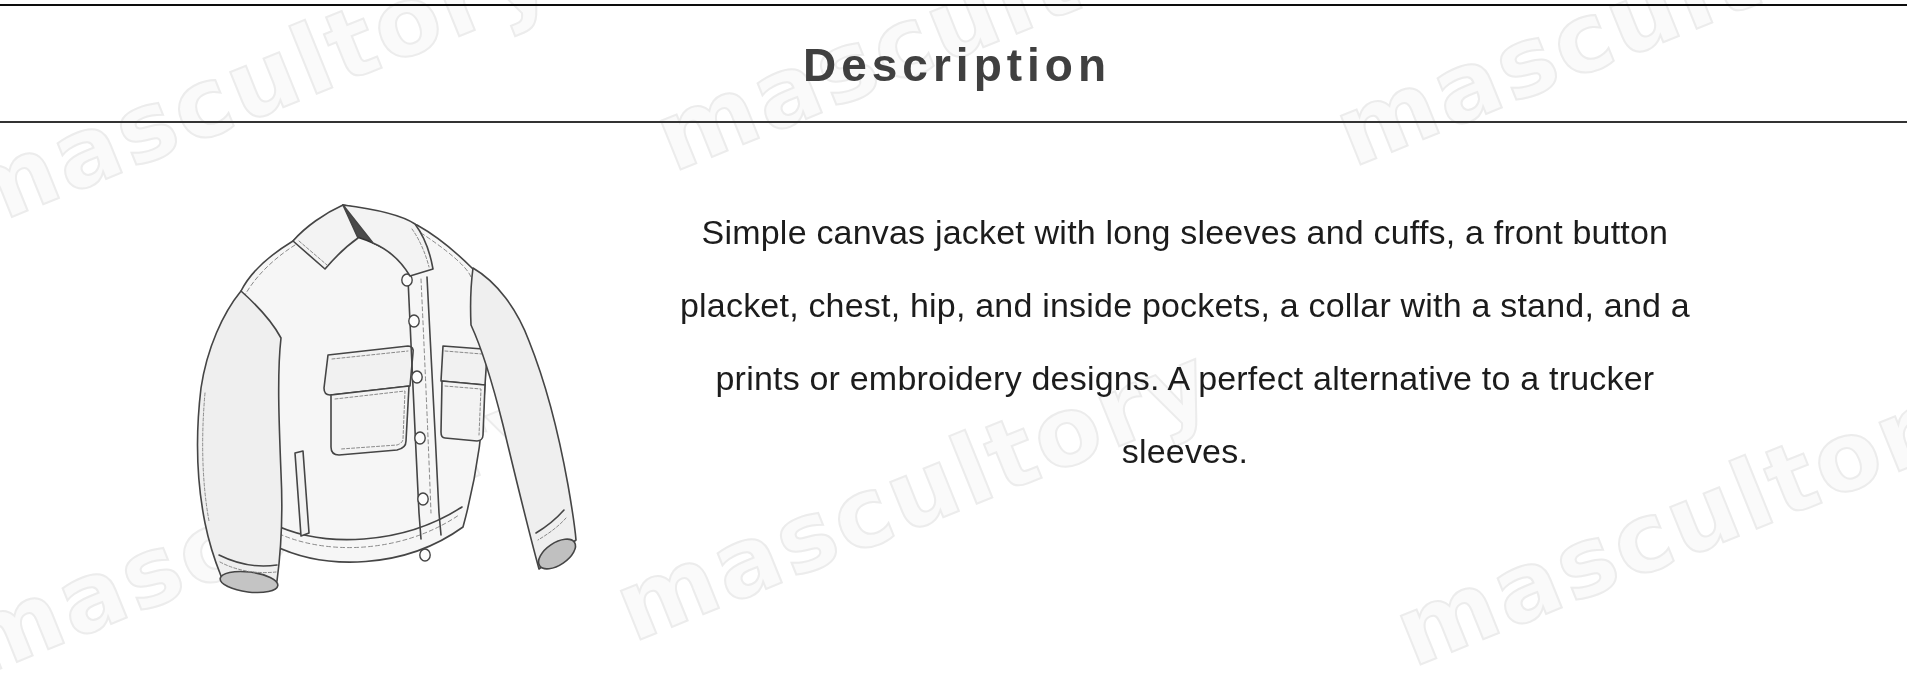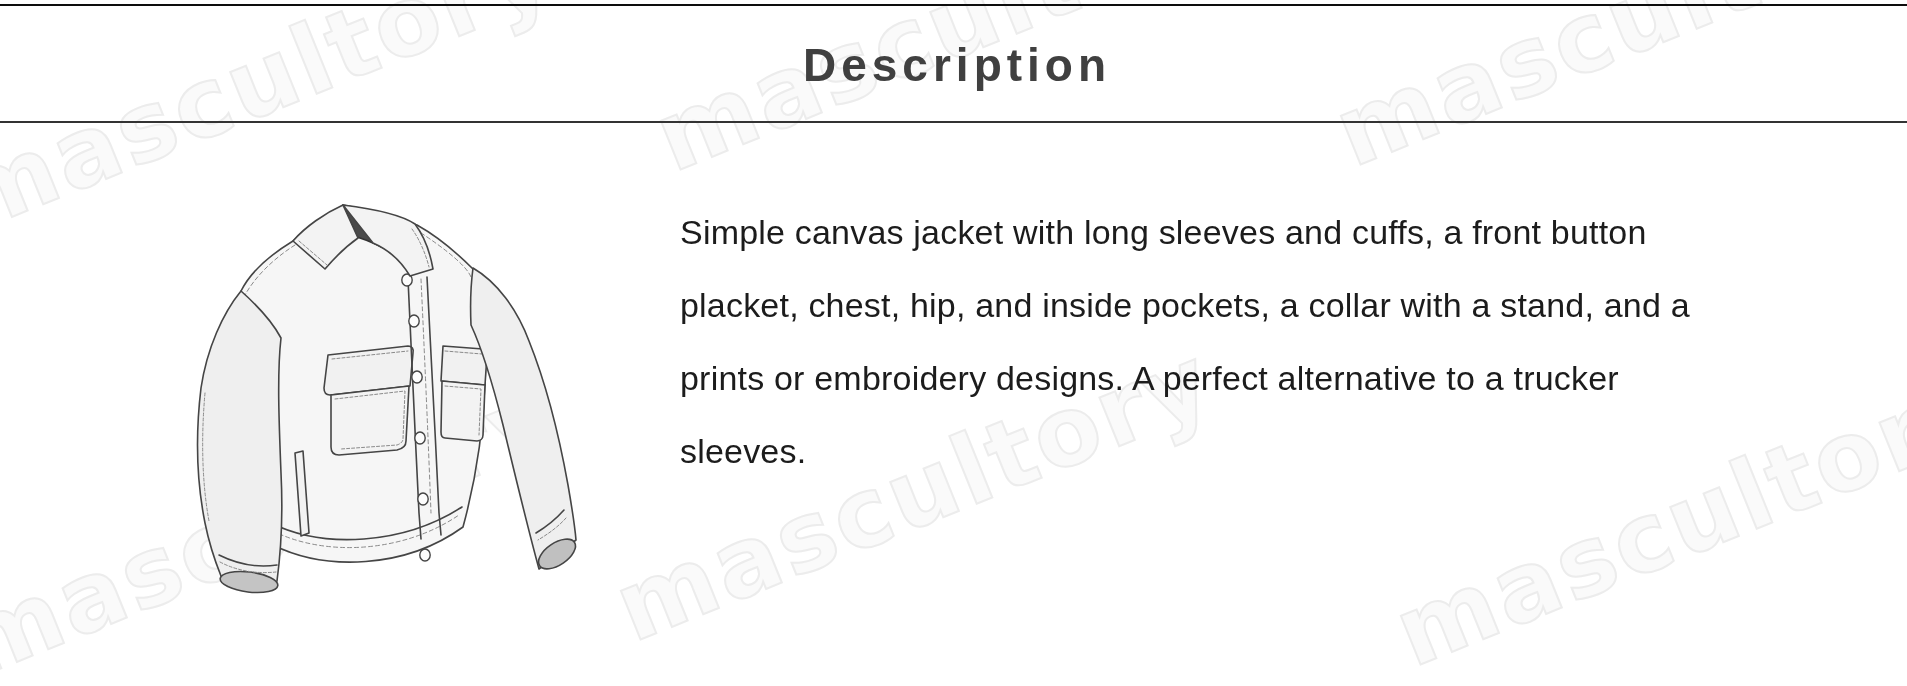--- a/index.html
+++ b/index.html
@@ -54,20 +54,21 @@
     left:165px;top:183px;
     width:430px;height:425px;
     margin:0;z-index:1;
   }
   .jacket-figure svg{display:block;width:100%;height:100%;}
   
   .description{
     position:absolute;
     left:680px;top:196px;
     z-index:2;
+    text-align:center;
   }
   .description .line{
     font-size:34px;
     line-height:73px;
     letter-spacing:0.2px;
     color:#1c1c1c;
     white-space:nowrap;
   }
 </style>
 </head>

